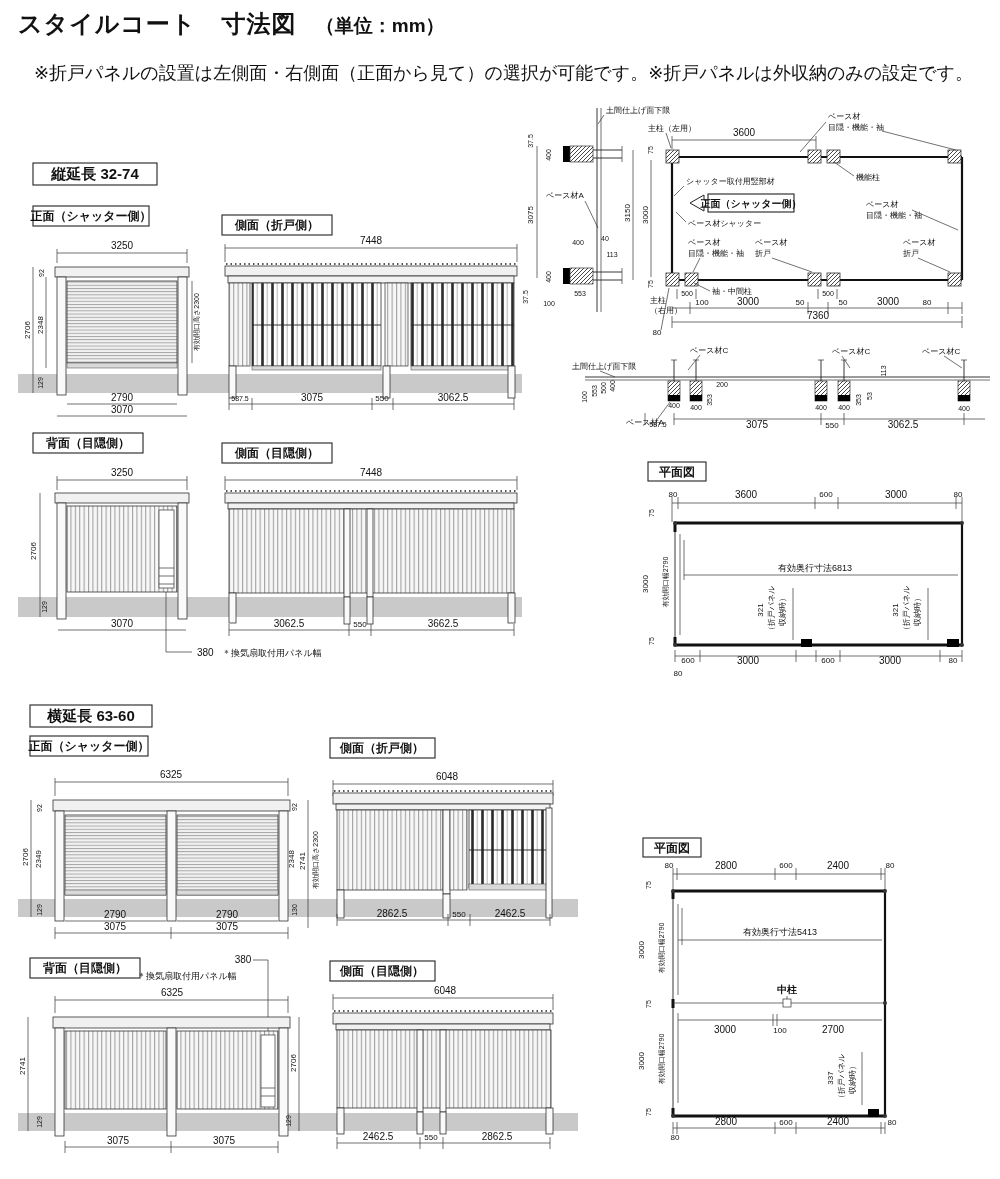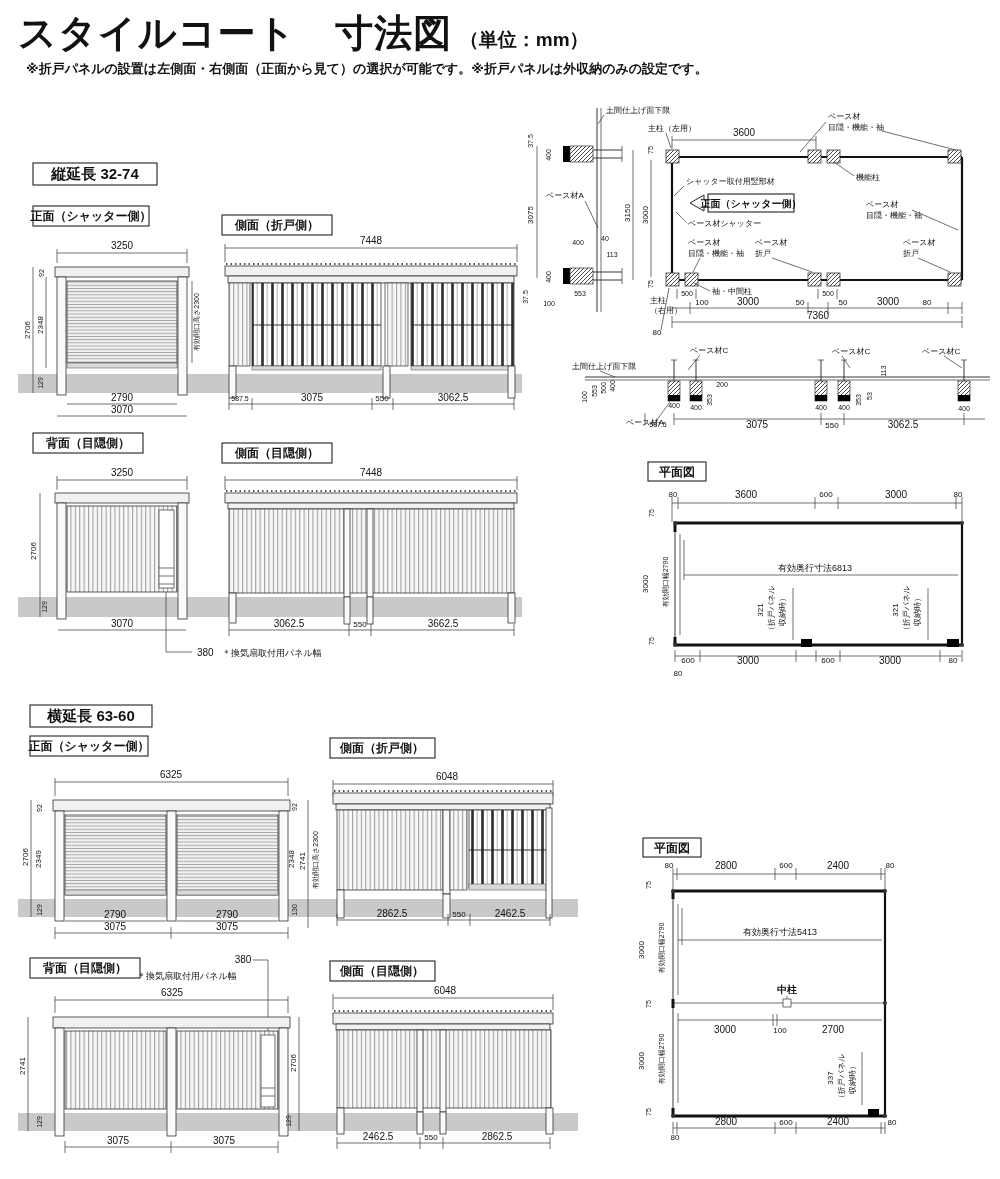--- a/index.html
+++ b/index.html
@@ -1,20 +1,20 @@
 <!DOCTYPE html>
 <html><head>
 <meta charset="utf-8">
 <style>
   html,body{margin:0;padding:0;background:#fff}
   body{width:1000px;height:1179px;position:relative;font-family:"Liberation Sans","DejaVu Sans",sans-serif;color:#111}
   .hdr{position:absolute;left:18px;top:8px;white-space:nowrap}
-  .hdr .title{font-size:38px;font-weight:bold;letter-spacing:1px}
-  .hdr .unit{font-size:19px;font-weight:bold;margin-left:3px}
-  .notes{position:absolute;left:26px;top:60px;font-size:13px;line-height:1.45;font-weight:bold}
+  .hdr .title{font-size:24px;font-weight:bold;letter-spacing:1px}
+  .hdr .unit{font-size:19px;font-weight:bold;margin-left:15px}
+  .notes{position:absolute;left:34px;top:60px;font-size:18px;line-height:1.45;font-weight:normal}
   svg{position:absolute;left:0;top:0}
   svg text{font-family:"Liberation Sans","DejaVu Sans",sans-serif;fill:#111}
   .t10{font-size:10px;text-anchor:middle}
   .t9{font-size:9px;text-anchor:middle}
   .t8{font-size:8px;text-anchor:middle}
   .t7{font-size:7px;text-anchor:middle}
   .t8s{font-size:8px;text-anchor:start}
   .t9s{font-size:9px;text-anchor:start}
   .ttl{font-size:12px;font-weight:bold;text-anchor:middle}
   .sec{font-size:15px;font-weight:bold;text-anchor:middle}

